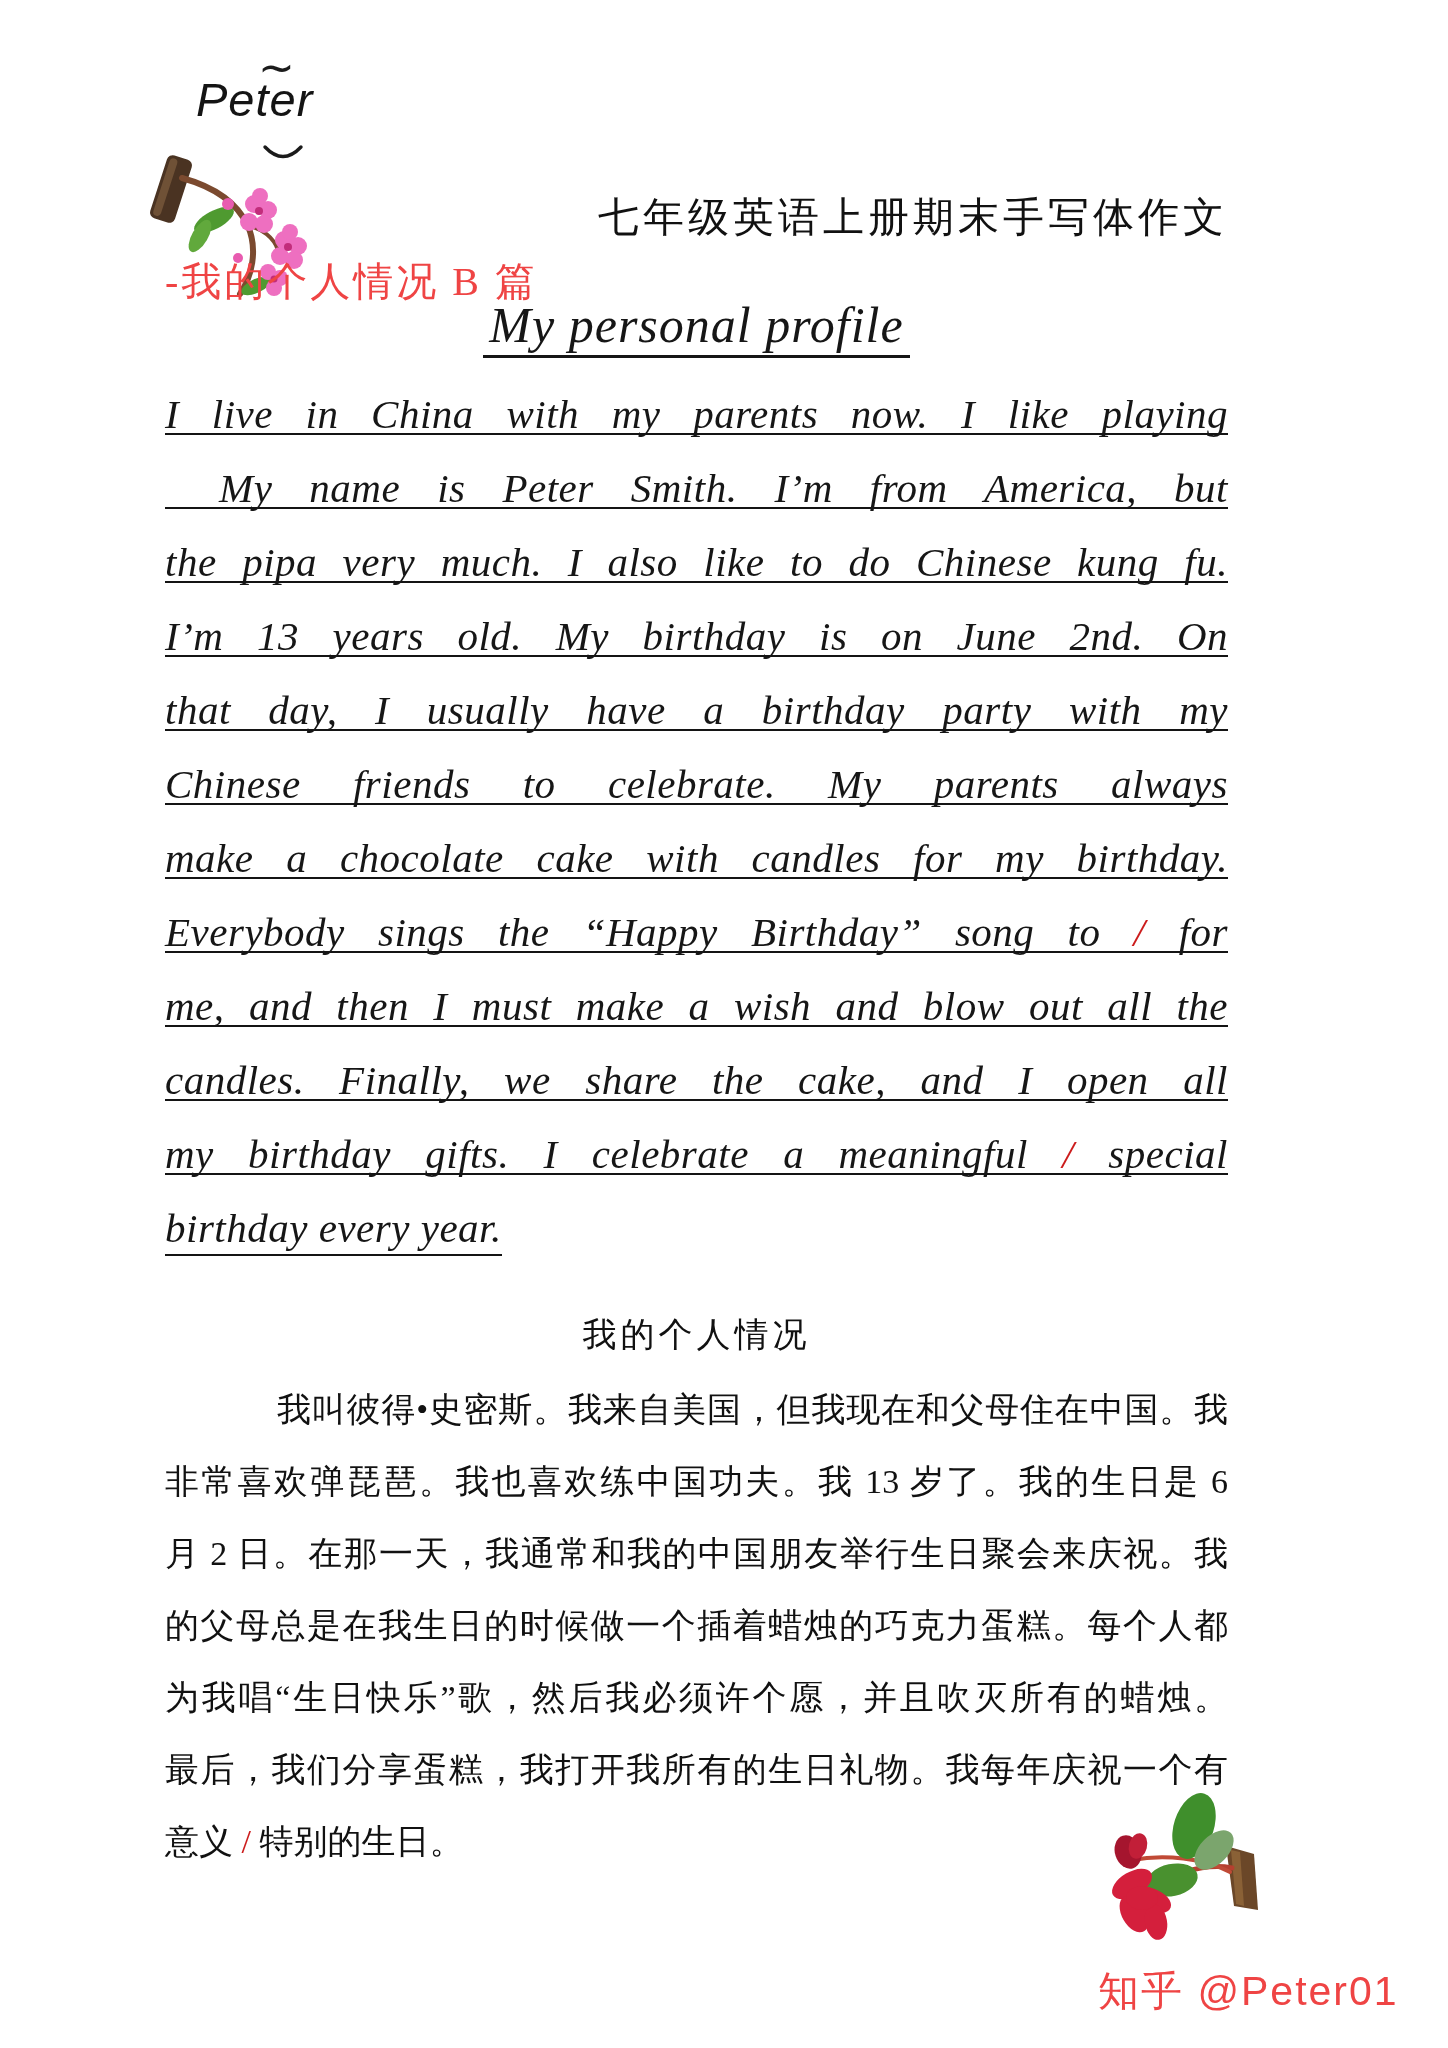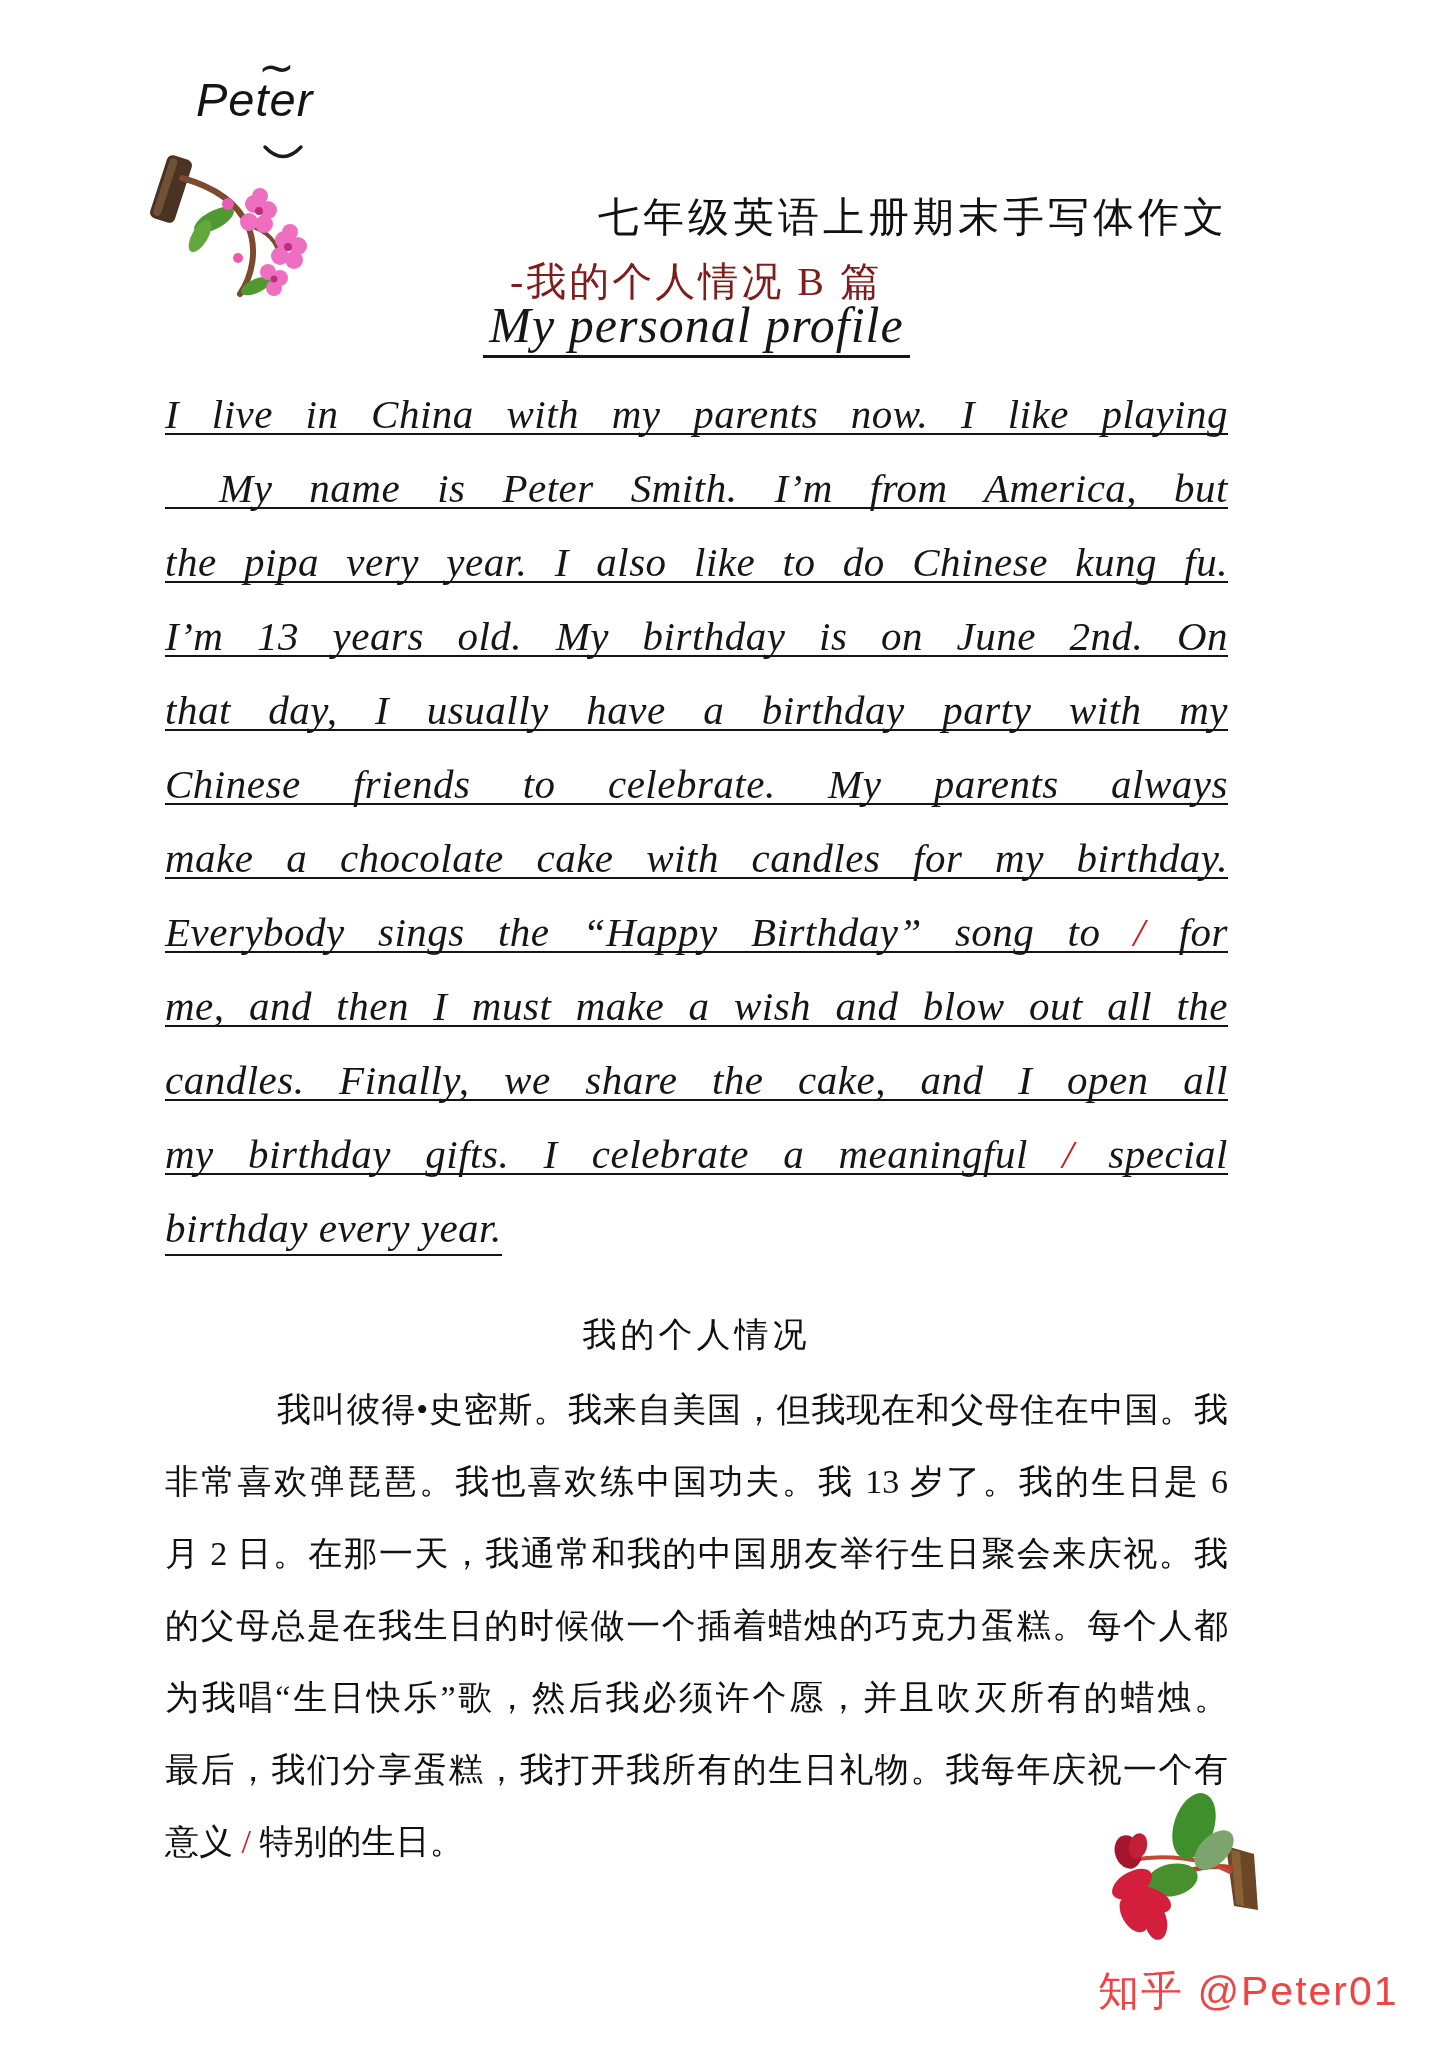--- a/index.html
+++ b/index.html
@@ -12,22 +12,22 @@
   .logo-text{position:absolute;left:0;top:10px;font-family:"Liberation Sans",sans-serif;
              font-style:italic;font-size:47px;letter-spacing:1px;color:#141414;}
   .logo-smile{position:absolute;left:66px;top:82px;}
 
   .blossom-svg{position:absolute;left:136px;top:108px;}
   .redflower-svg{position:absolute;left:1098px;top:1788px;}
 
   
   .title-cn{position:absolute;left:165px;top:190px;width:1063px;text-align:right;
             font-size:41px;letter-spacing:4px;color:#111;}
-  .subtitle-cn{position:absolute;left:165px;top:254px;width:1063px;text-align:center;
-            font-size:40px;letter-spacing:3px;color:#7f1d1d;}
+  .subtitle-cn{position:absolute;left:165px;top:254px;width:1063px;
+            font-size:40px;letter-spacing:3px;color:#ef4444;}
   .title-en{position:absolute;left:165px;top:296px;width:1063px;text-align:center;}
   .title-en span{font-style:italic;font-size:50px;border-bottom:3px solid #151515;
             padding:0 6px 2px 6px;letter-spacing:1px;}
 
   
   .essay{position:absolute;left:165px;top:361px;width:1063px;}
   .eline{height:72px;line-height:106px;border-bottom:2px solid #141414;
          font-style:italic;font-size:41px;letter-spacing:0.5px;
          text-align:justify;text-align-last:justify;overflow:visible;}
   .eline.head{text-indent:54px;}
@@ -95,21 +95,21 @@
 
   <div class="title-cn">七年级英语上册期末手写体作文</div>
   <div class="subtitle-cn">-我的个人情况 B 篇</div>
   <div class="title-en">
     <span>My personal profile</span>
   </div>
 
   <div class="essay">
     <div class="eline"><span>I live in China with my parents now. I like playing</span></div>
     <div class="eline head"><span>My name is Peter Smith. I’m from America, but</span></div>
-    <div class="eline"><span>the pipa very year. I also like to do Chinese kung fu.</span></div>
+    <div class="eline"><span>the pipa very much. I also like to do Chinese kung fu.</span></div>
     <div class="eline"><span>I’m 13 years old. My birthday is on June 2nd. On</span></div>
     <div class="eline"><span>that day, I usually have a birthday party with my</span></div>
     <div class="eline"><span>Chinese friends to celebrate. My parents always</span></div>
     <div class="eline"><span>make a chocolate cake with candles for my birthday.</span></div>
     <div class="eline"><span>Everybody sings the “Happy Birthday” song to </span><span class="red">/</span><span> for</span></div>
     <div class="eline"><span>me, and then I must make a wish and blow out all the</span></div>
     <div class="eline"><span>candles. Finally, we share the cake, and I open all</span></div>
     <div class="eline"><span>my birthday gifts. I celebrate a meaningful </span><span class="red">/</span><span> special</span></div>
     <div class="eline tail"><span class="underlined">birthday every year.</span></div>
   </div>

